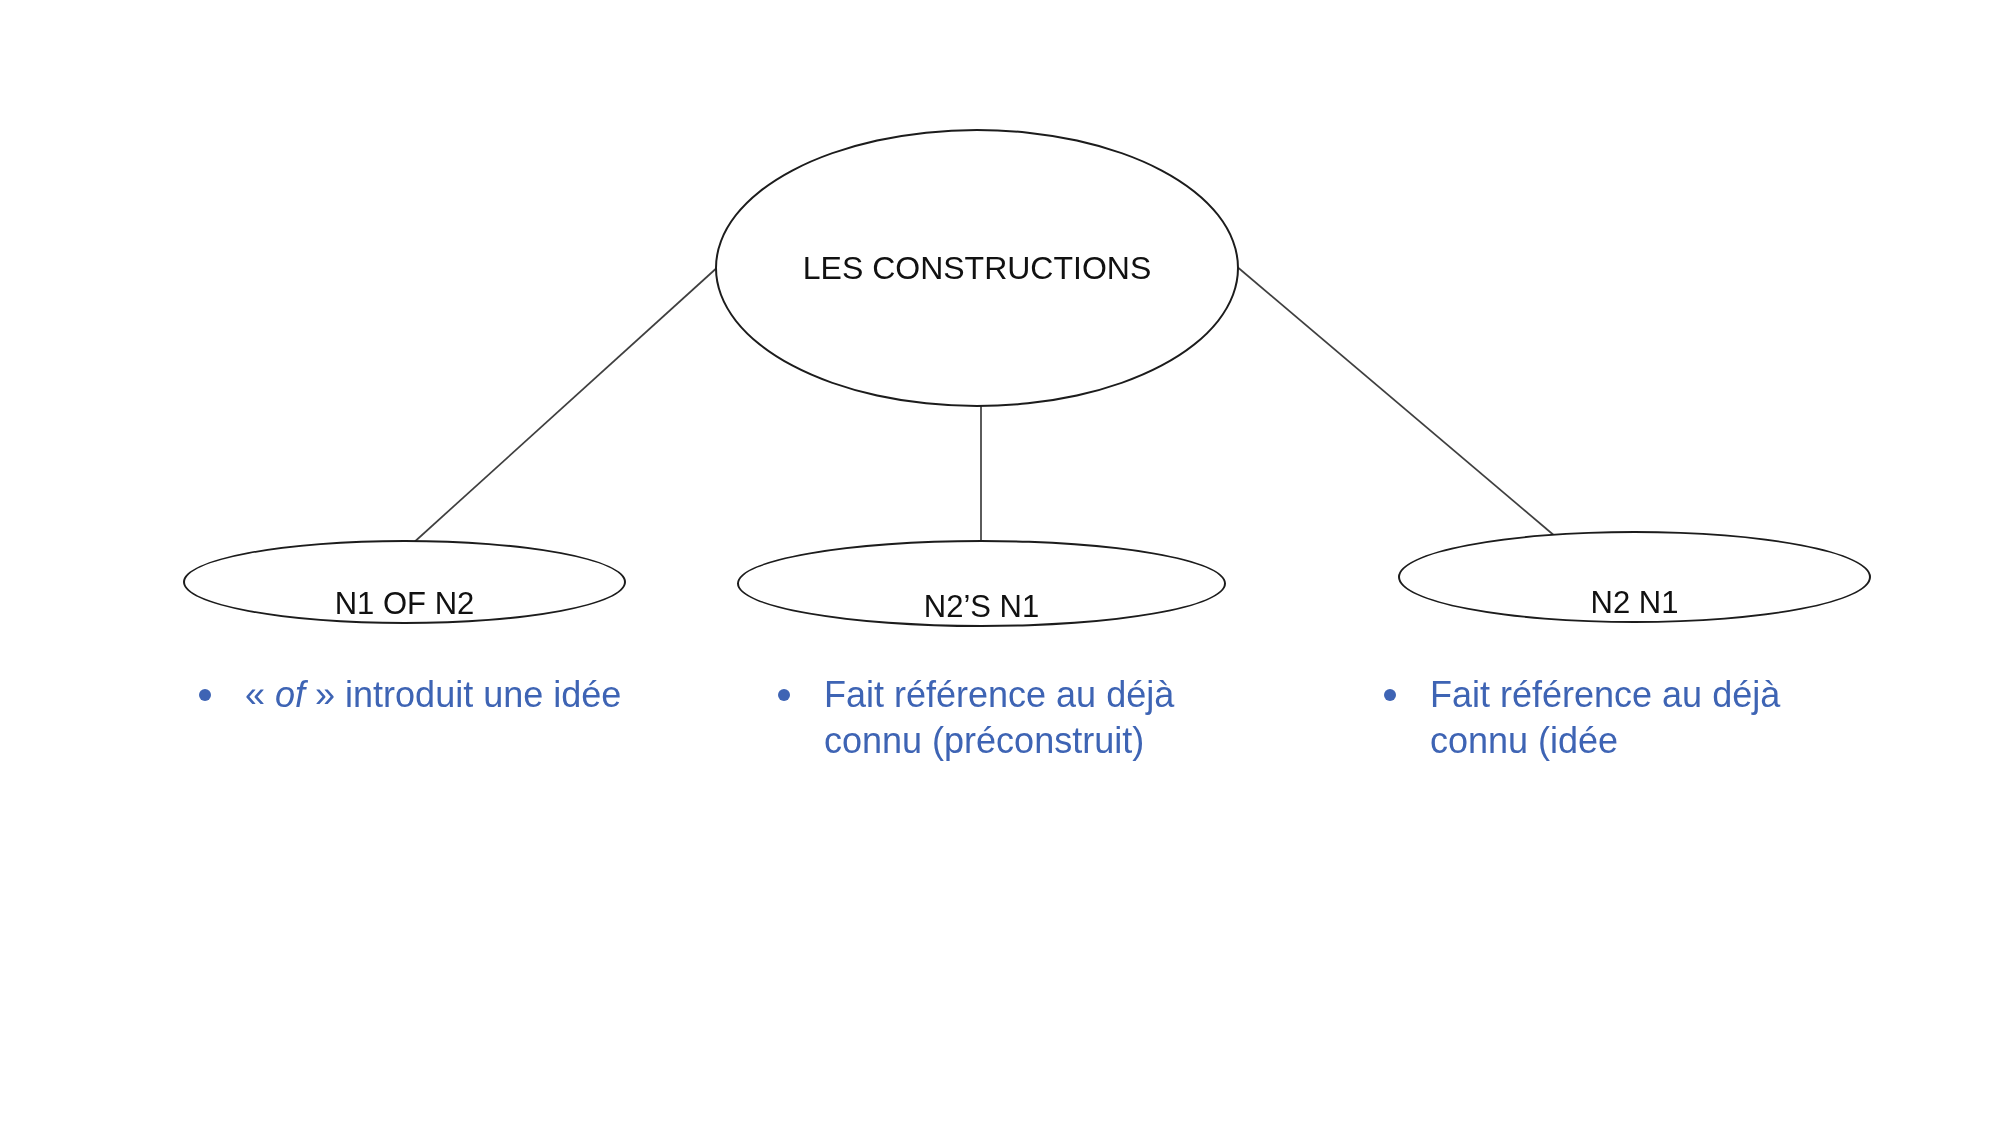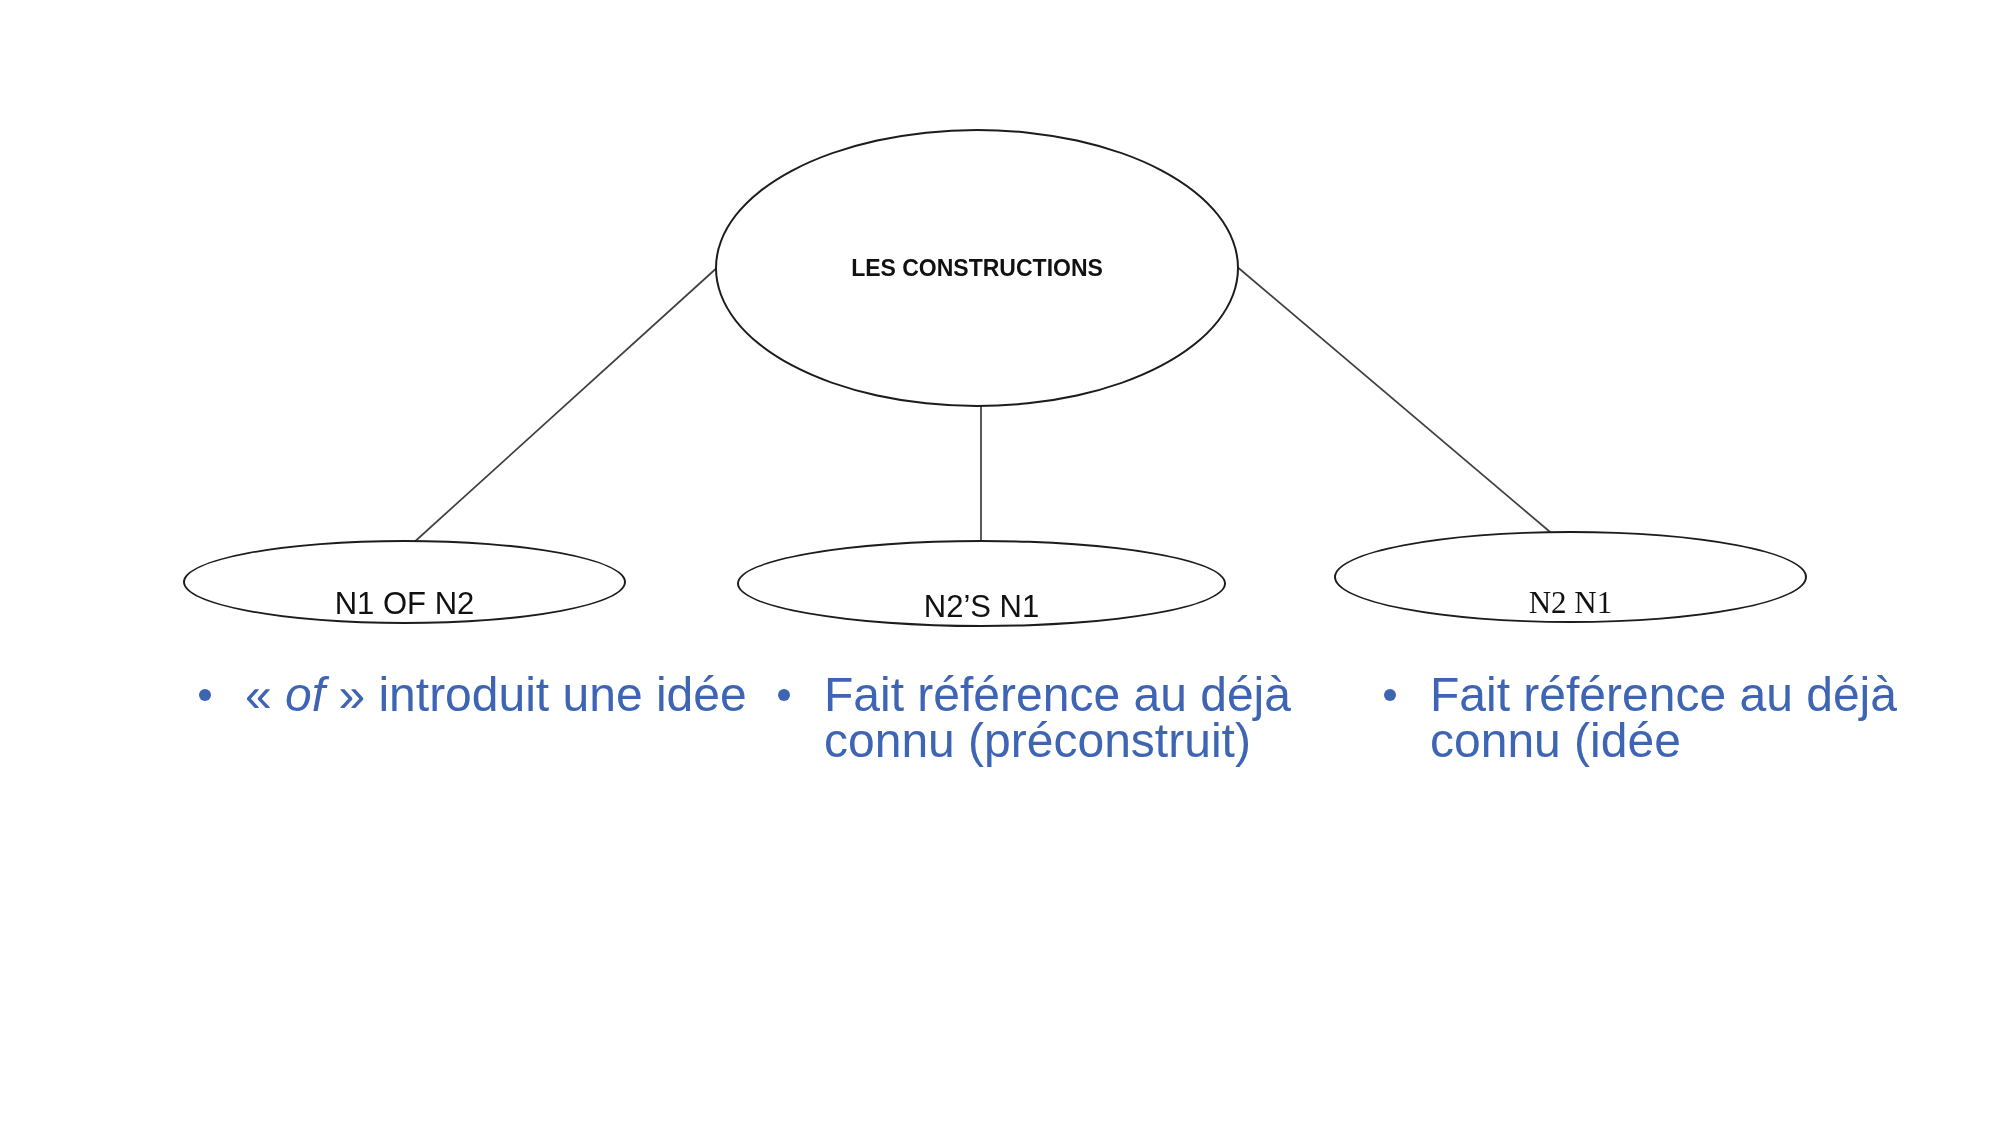--- a/index.html
+++ b/index.html
@@ -36,42 +36,42 @@
     justify-content: center;
   }
   .root-ellipse {
     left: 715px;
     top: 129px;
     width: 524px;
     height: 278px;
     border: 2.5px solid #1c1c1c;
   }
   .root-label {
-    font-weight: bold;
-    font-size: 23px;
+    font-weight: normal;
+    font-size: 32px;
     line-height: 45px;
     color: #111111;
   }
   .root-label span { display: block; }
   .leaf-ellipse {
     border: 2px solid #1c1c1c;
     align-items: flex-end;
   }
   .leaf-label {
     font-size: 31px;
     color: #111111;
     white-space: nowrap;
   }
   .leaf-1 { left: 183px;  top: 540px; width: 443px; height: 84px; }
   .leaf-2 { left: 737px;  top: 540px; width: 489px; height: 87px; }
-  .leaf-3 { left: 1334px; top: 531px; width: 473px; height: 92px; font-family: Liberation Serif, serif; }
+  .leaf-3 { left: 1398px; top: 531px; width: 473px; height: 92px; }
   .bullets {
     position: absolute;
     color: #3E64B4;
-    font-size: 48px;
+    font-size: 36px;
     line-height: 46px;
   }
   .bullets .dot {
     position: absolute;
     left: 10px;
     top: 17px;
     width: 12px;
     height: 12px;
     border-radius: 50%;
     background: #3E64B4;

